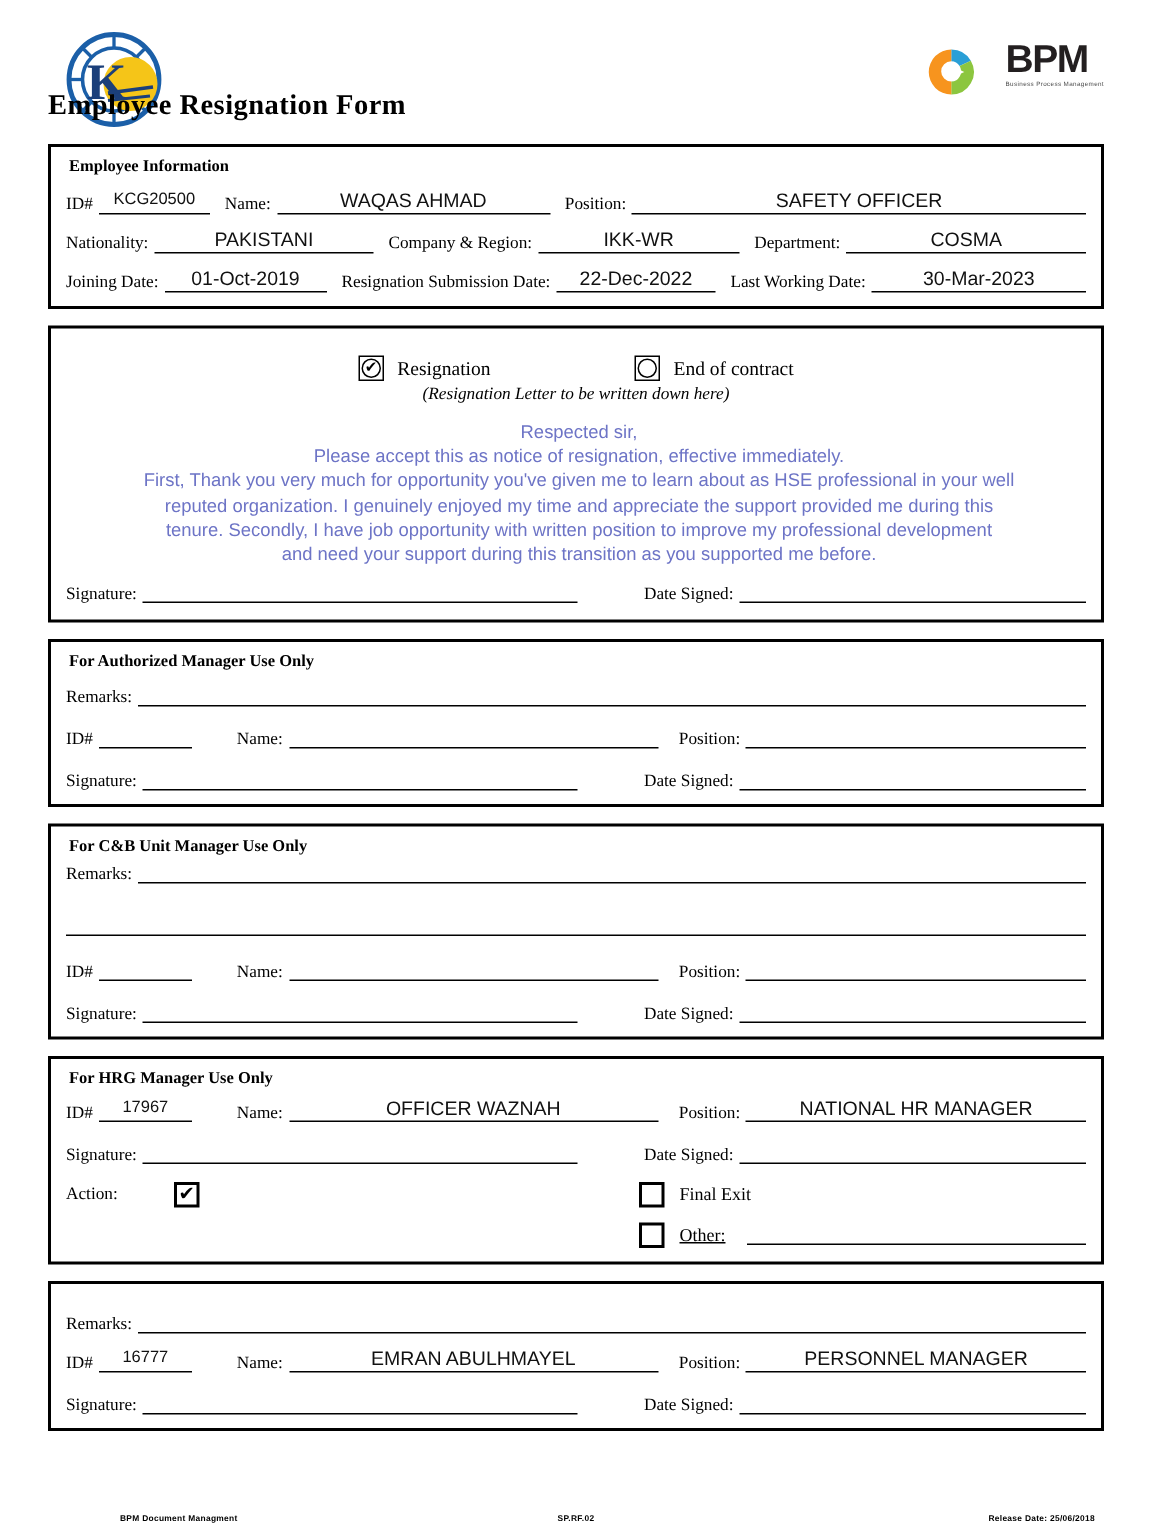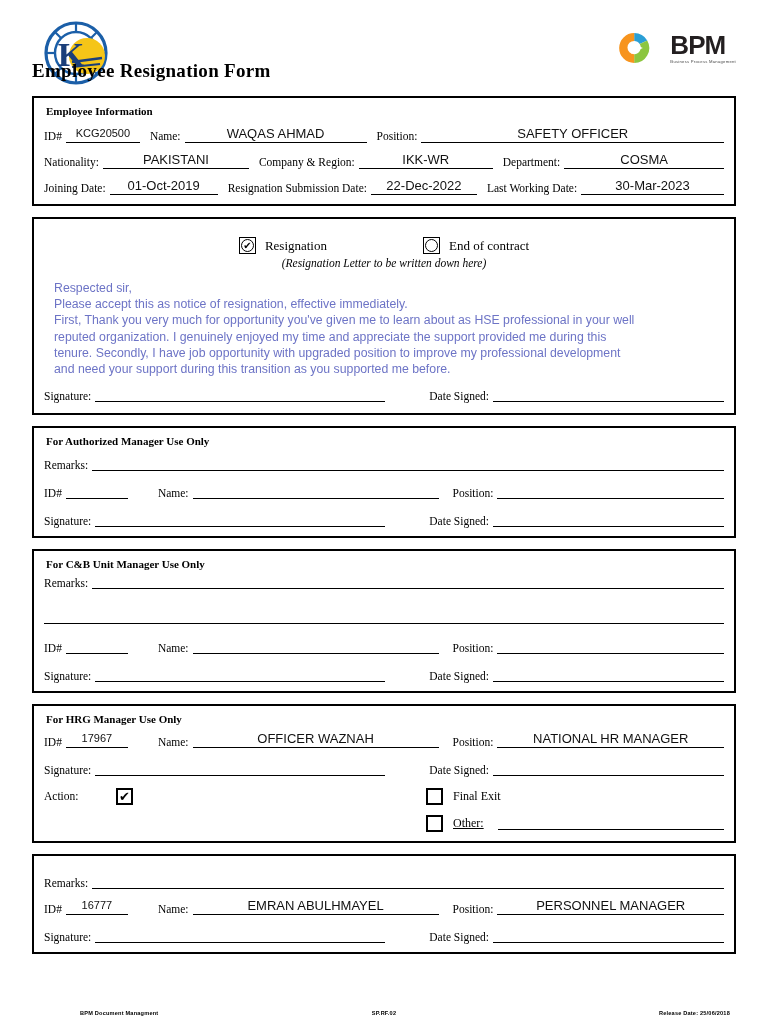--- a/index.html
+++ b/index.html
@@ -36,21 +36,21 @@
     text-align: left;
     font-family: "Liberation Serif", "DejaVu Serif", serif;
     font-weight: bold;
     font-size: 19px;
     letter-spacing: .3px;
   }
   .logo-right {
     position: absolute; right: 0; top: 8px;
     width: 120px; height: 52px;
   }
-  .bpm-wrap { display: flex; align-items: center; gap: 18px; }
+  .bpm-wrap { display: flex; gap: 18px; }
   .bpm-text { line-height: 1; }
   .bpm-word {
     font-family: "Liberation Sans", sans-serif;
     font-weight: bold;
     font-size: 26px;
     letter-spacing: -1px;
     color: #231f20;
   }
   .bpm-sub {
     font-family: "Liberation Sans", sans-serif;
@@ -152,20 +152,21 @@
     font-family: "Liberation Serif", "DejaVu Serif", serif;
     font-size: 11.5px;
     margin-top: 3px;
   }
   .letter {
     color: #6d74c6;
     font-family: "Liberation Sans", sans-serif;
     font-size: 12.3px;
     line-height: 16.2px;
     margin: 11px 6px 0 10px;
+    text-align: center;
   }
   .letter p { margin: 0; }
 
   
   .action-row {
     display: flex;
     align-items: flex-start;
     margin-top: 11px;
   }
   .action-lbl {
@@ -333,21 +334,21 @@
       </div>
     </div>
 
     <div class="note">(Resignation Letter to be written down here)</div>
 
     <div class="letter">
       <p>Respected sir,</p>
       <p>Please accept this as notice of resignation, effective immediately.</p>
       <p>First, Thank you very much for opportunity you've given me to learn about as HSE professional in your well</p>
       <p>reputed organization. I genuinely enjoyed my time and appreciate the support provided me during this</p>
-      <p>tenure. Secondly, I have job opportunity with upgraded position to improve my professional development</p>
+      <p>tenure. Secondly, I have job opportunity with written position to improve my professional development</p>
       <p>and need your support during this transition as you supported me before.</p>
     </div>
 
     <div class="row" style="margin-top:10px;">
       <span class="lbl">Signature:</span>
       <span class="fill blank" style="flex:0 0 290px;"></span>
       <span class="gap" style="flex:0 0 44px;"></span>
       <span class="lbl">Date Signed:</span>
       <span class="fill blank"></span>
     </div>

